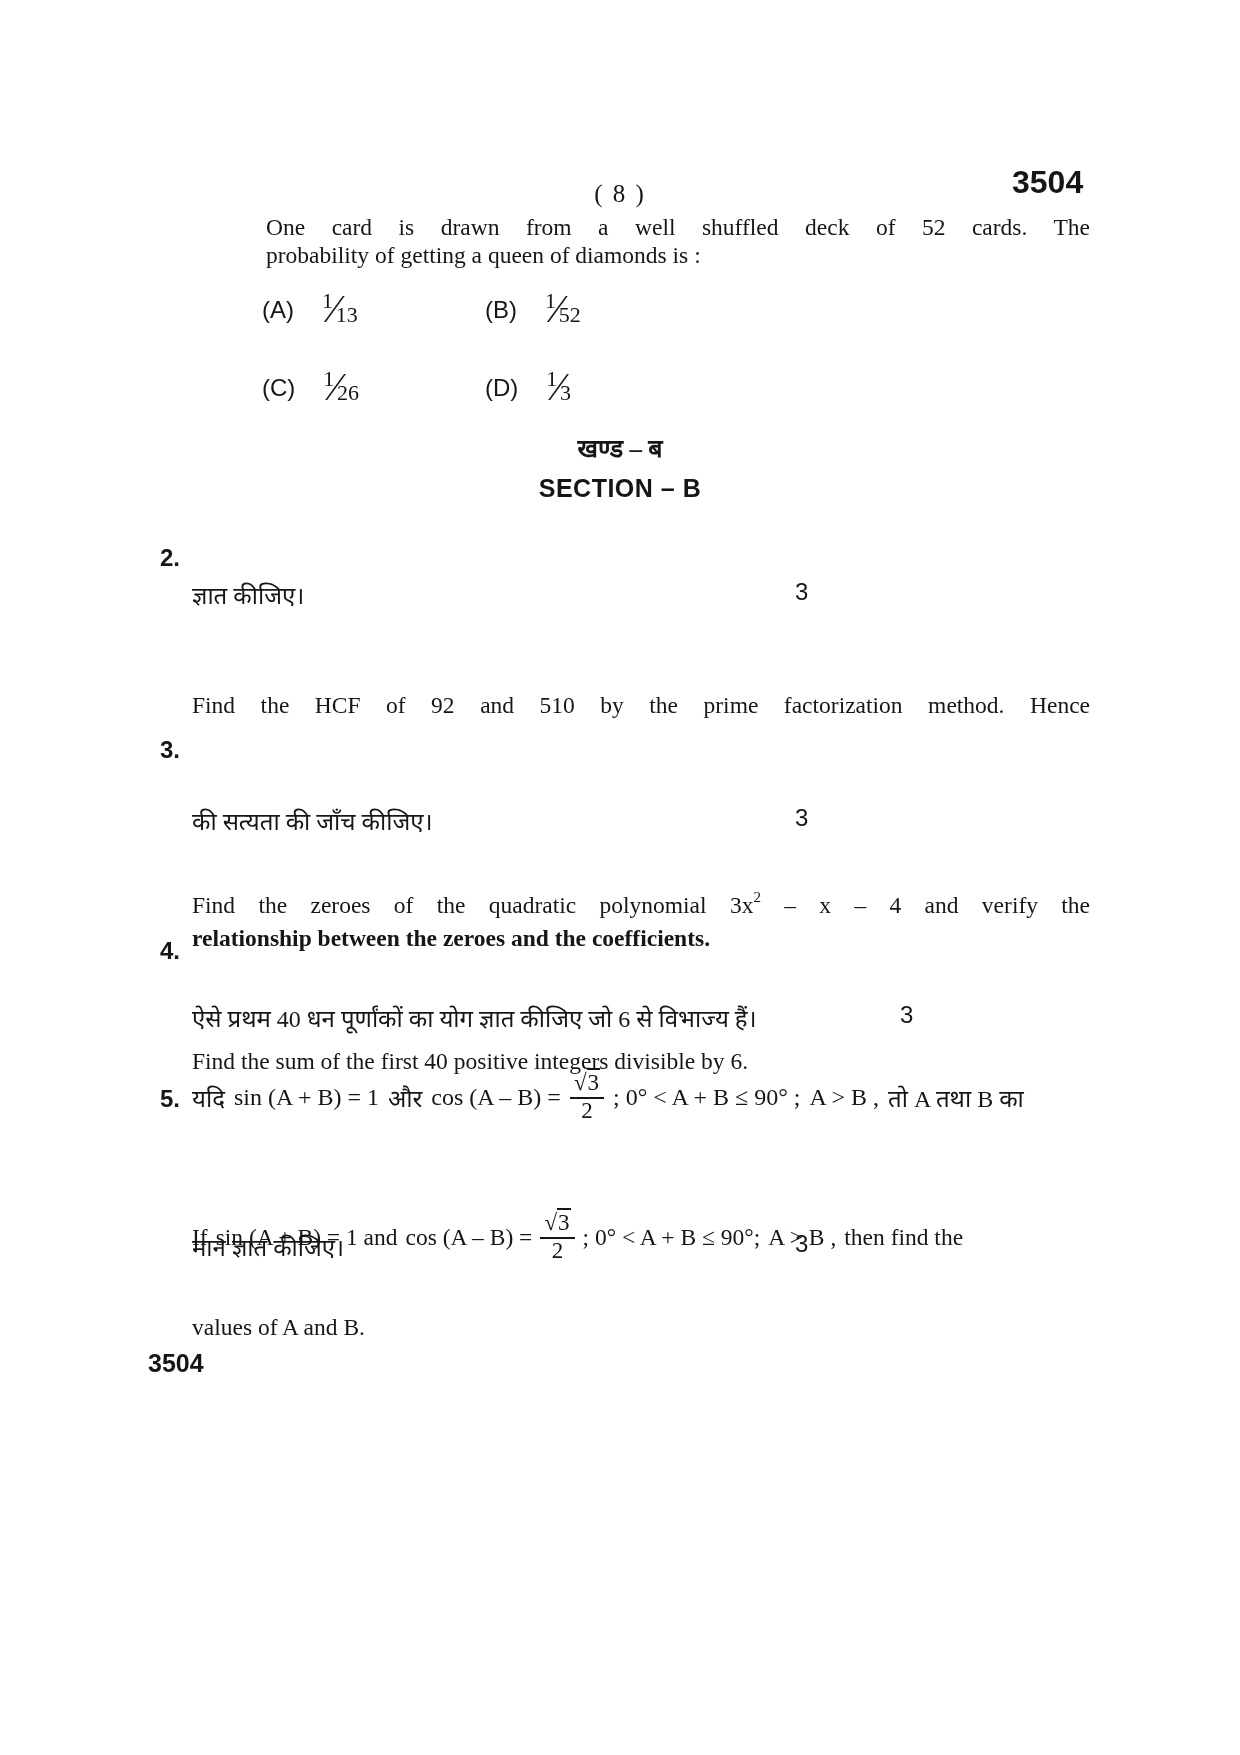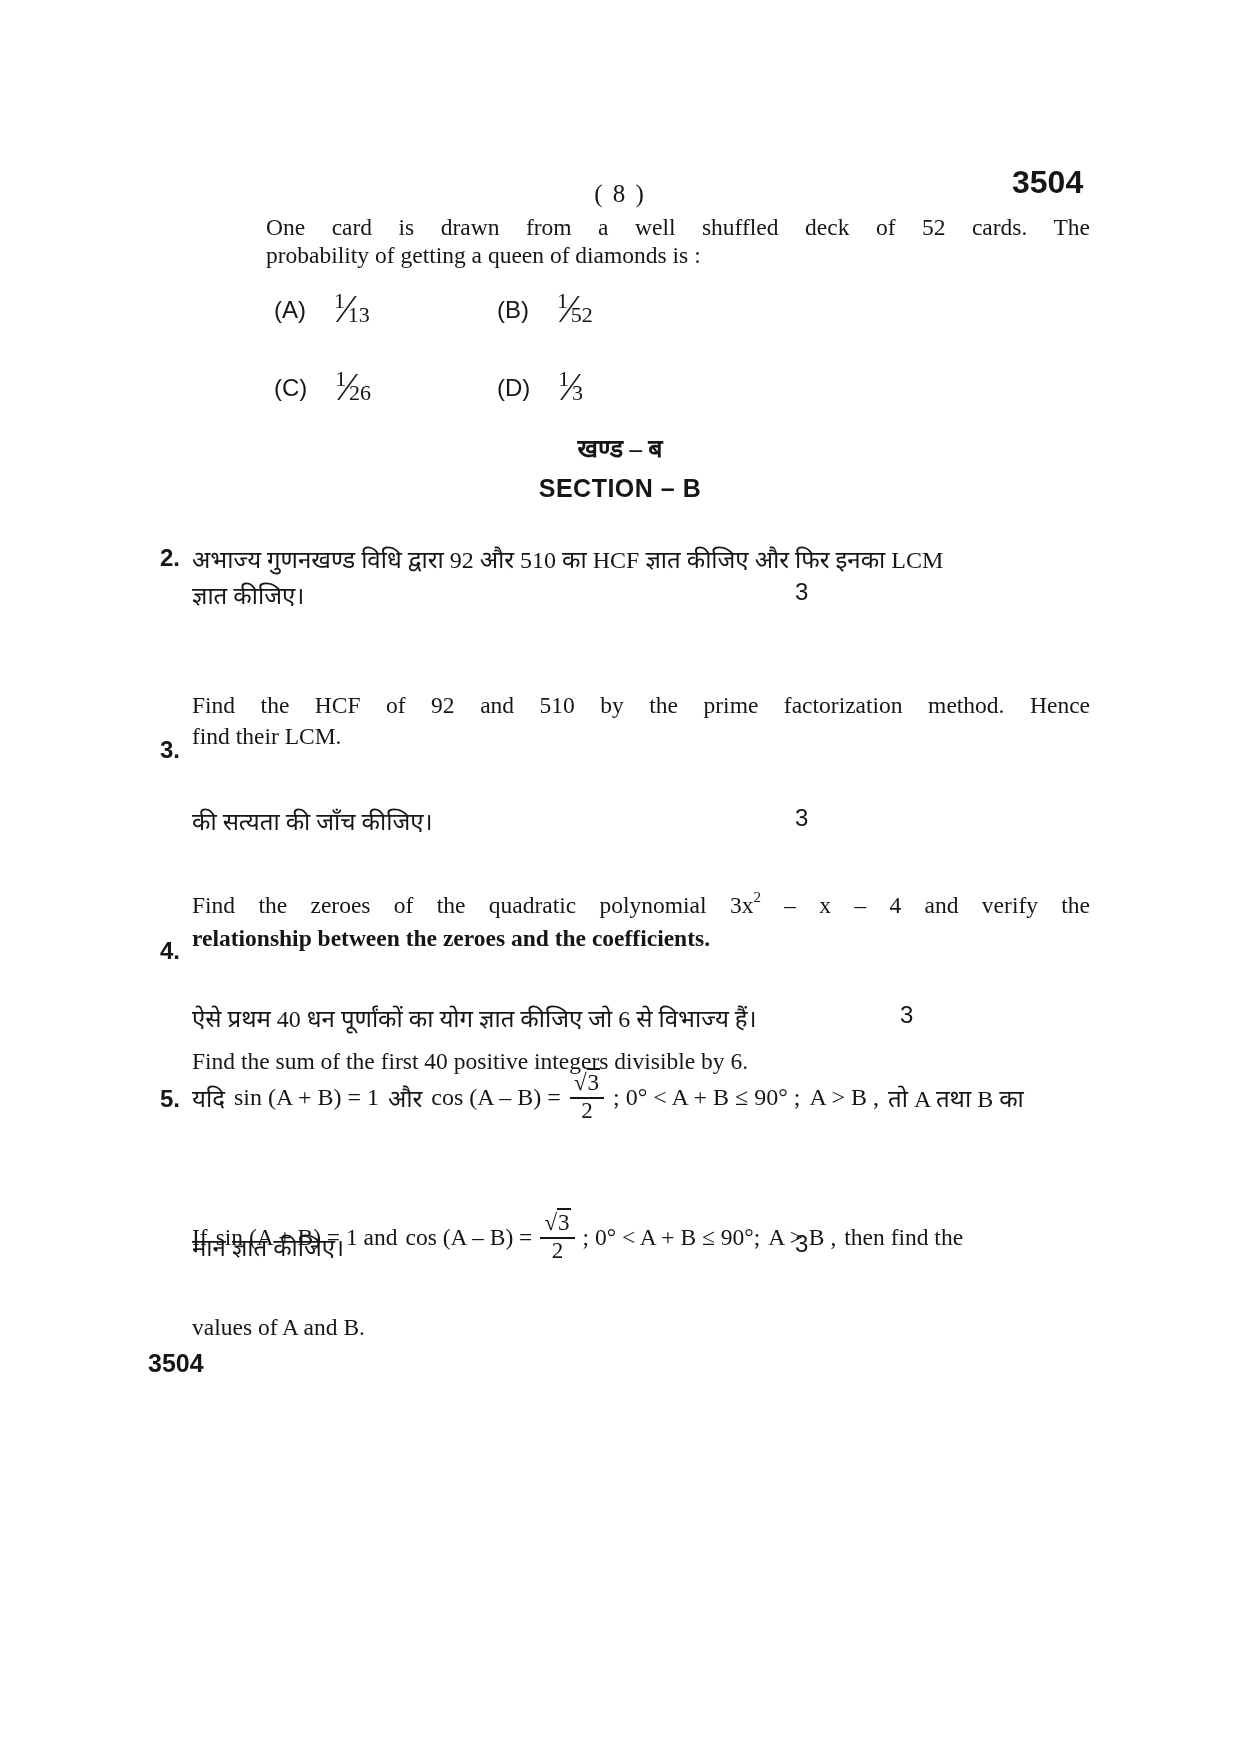--- a/index.html
+++ b/index.html
@@ -22,21 +22,21 @@
   .hline { left:192px; width:898px; font-size:24px; white-space:nowrap; }
 
   .qnum  { left:160px; font-family:"Liberation Sans", sans-serif; font-weight:bold; font-size:24px; }
 
   .rel   { position:relative; }
   .marks { position:absolute; top:0; font-size:24px; font-family:"Liberation Sans", sans-serif; }
   .mx603 { left:603px; }
   .mx708 { left:708px; }
 
   
-  .opt { font-size:24px;margin-left:12px; }
+  .opt { font-size:24px; }
   .opt .lab { font-family:"Liberation Sans", sans-serif; margin-right:28px; }
   .fn { font-size:22px; vertical-align:10px; }
   .fs { font-size:40px; line-height:0; vertical-align:-4px; margin:0 -2px; }
   .fd { font-size:22px; vertical-align:-4px; }
 
   
   .sup { font-size:15px; position:relative; top:-11px; }
   .math { white-space:nowrap; }
 
   
@@ -71,27 +71,25 @@
     <span class="lab">(C)</span><span><span class="fn">1</span><span class="fs">⁄</span><span class="fd">26</span></span>
   </div>
   <div class="abs opt" style="top:366px; left:485px;">
     <span class="lab">(D)</span><span><span class="fn">1</span><span class="fs">⁄</span><span class="fd">3</span></span>
   </div>
 
   <div class="abs center sec-en">SECTION – B</div>
   <div class="abs center sec-hi">खण्ड – ब</div>
 
   <div class="abs qnum" style="top:544px;">2.</div>
-  <div class="abs hline" style="top:542px;">अभाज्य गुणनखण्ड विधि द्वारा 92 और 510 का HCF ज्ञात कीजिए और फिर इनका LCM</div>
   <div class="abs hline rel" style="top:578px;">
     <span>ज्ञात कीजिए।</span>
     <span class="marks mx603">3</span>
   </div>
   <div class="abs eline jl" style="top:644px;">Find the HCF of 92 and 510 by the prime factorization method. Hence</div>
-  <div class="abs eline" style="top:675px;">find their LCM.</div>
 
   <div class="abs qnum" style="top:736px;">3.</div>
   <div class="abs hline rel" style="top:771px;">
     <span>की सत्यता की जाँच कीजिए।</span>
     <span class="marks mx603">3</span>
   </div>
   <div class="abs eline jl" style="top:844px;">
     <span>Find the zeroes of the quadratic polynomial</span>
     <span class="math"><span>3x</span><span class="sup">2</span> <span>– x – 4</span></span>
     <span>and verify the</span>

